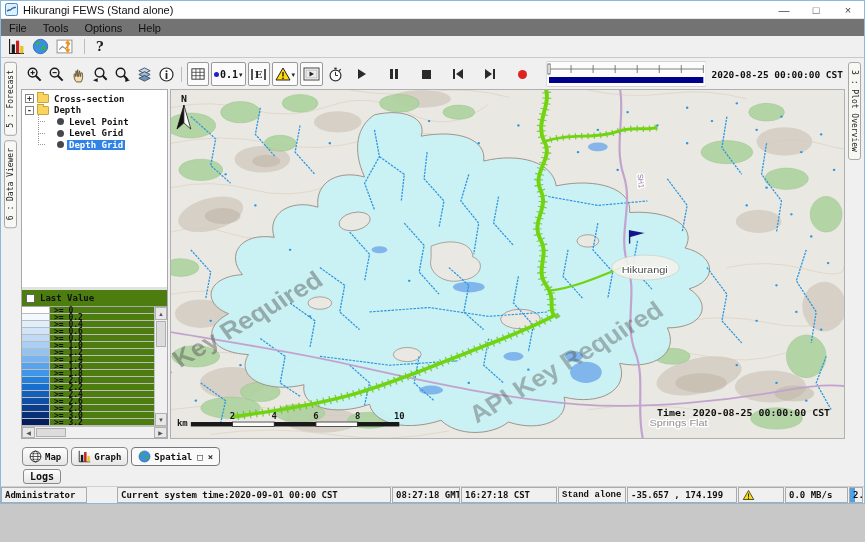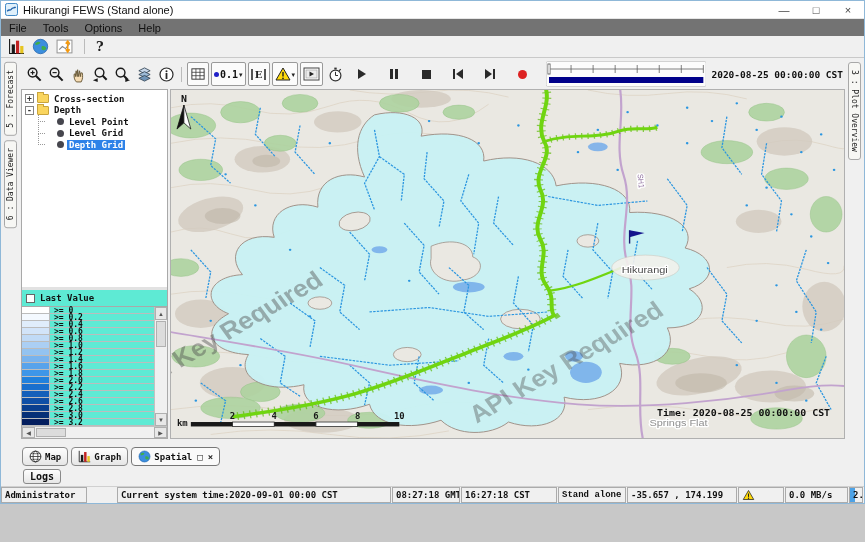--- a/index.html
+++ b/index.html
@@ -53,21 +53,21 @@
   .tree-row.pad{padding-left:13px;}
   .tw{width:9px;height:9px;border:1px solid #848484;background:#fff;font-size:8px;line-height:7px;text-align:center;margin-right:3px;flex:none;color:#333;}
   .tw:empty{visibility:hidden;width:6px;}
   .conn{display:none;}
   .pad .conn{display:block;width:7px;height:11px;border-left:1px dotted #999;border-bottom:1px dotted #999;margin:-5px 3px 5px 0;}
   .ticon{flex:none;margin-right:3px;width:7px;height:7px;border-radius:50%;background:#46464e;}
   .ticon.folder{width:12px;height:9px;border-radius:1px;background:#fad55e;border:1px solid #c9a43d;position:relative;}
   .ticon.folder::before{content:"";position:absolute;left:-1px;top:-3px;width:5px;height:2px;background:#fad55e;border:1px solid #c9a43d;border-bottom:none;}
   .tlabel{padding:0 2px;}
   .tlabel.selected{background:#2e82e8;color:#fff;}
-  .legend{flex:1;display:flex;flex-direction:column;min-height:0;background:#5eead4;}
+  .legend{flex:1;display:flex;flex-direction:column;min-height:0;background:#4d7c0f;}
   .legend-header{height:17px;flex:none;display:flex;align-items:center;border-bottom:1px solid #a9a9a9;font-family:"DejaVu Sans Mono",monospace;font-size:9px;font-weight:bold;padding-left:4px;color:#111;}
   .chk{width:9px;height:9px;border:1px solid #666;background:#fff;margin-right:5px;flex:none;}
   .legend-body{flex:1;display:flex;min-height:0;}
   .legend-list{flex:1;display:flex;flex-direction:column;}
   .legend-row{flex:1;display:flex;border-bottom:1px solid #bcbcbc;min-height:0;}
   .sw{width:28px;flex:none;border-right:1px solid #bcbcbc;}
   .lv{flex:1;font-family:"DejaVu Sans Mono",monospace;font-size:8px;font-weight:bold;color:#111;padding-left:4px;display:flex;align-items:center;}
   .vscroll{width:13px;flex:none;background:#f0f0f0;border-left:1px solid #c2c2c2;display:flex;flex-direction:column;}
   .sarrow{height:13px;flex:none;border:1px solid #b0b0b0;background:#e8e8e8;font-size:6px;display:flex;align-items:center;justify-content:center;color:#555;}
   .vthumb{height:26px;margin:1px;background:#dcdcdc;border:1px solid #b0b0b0;}

